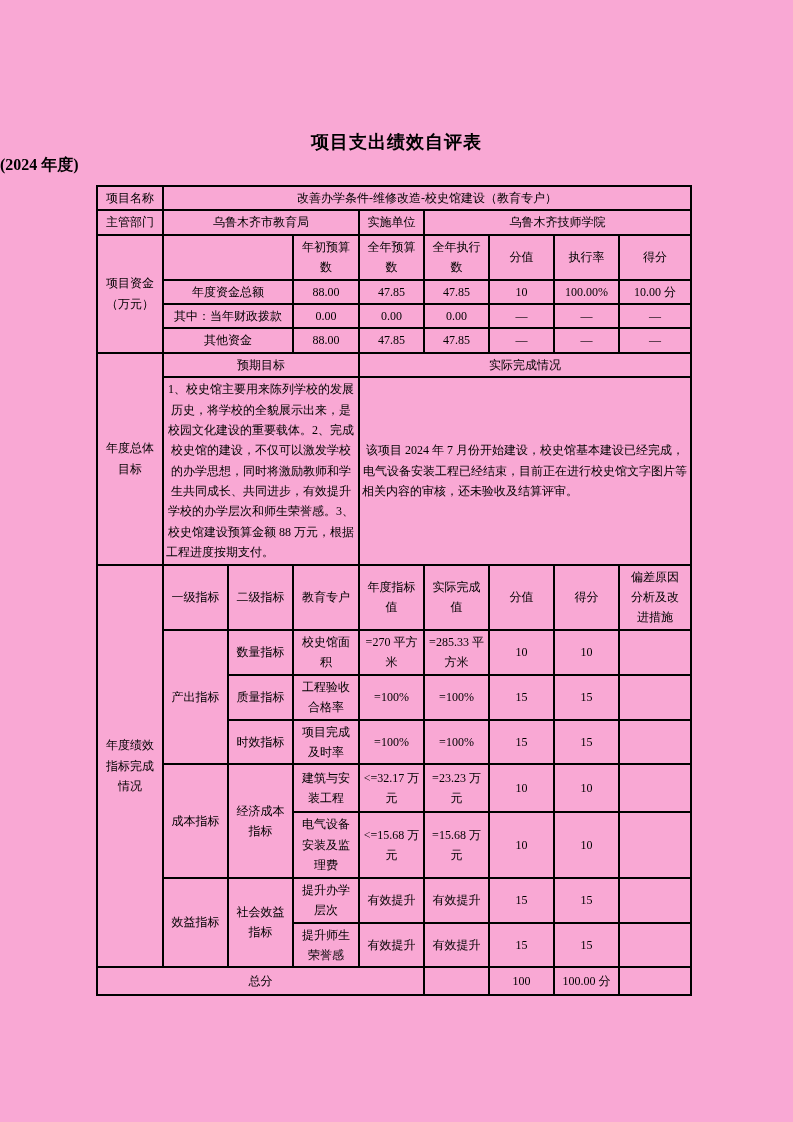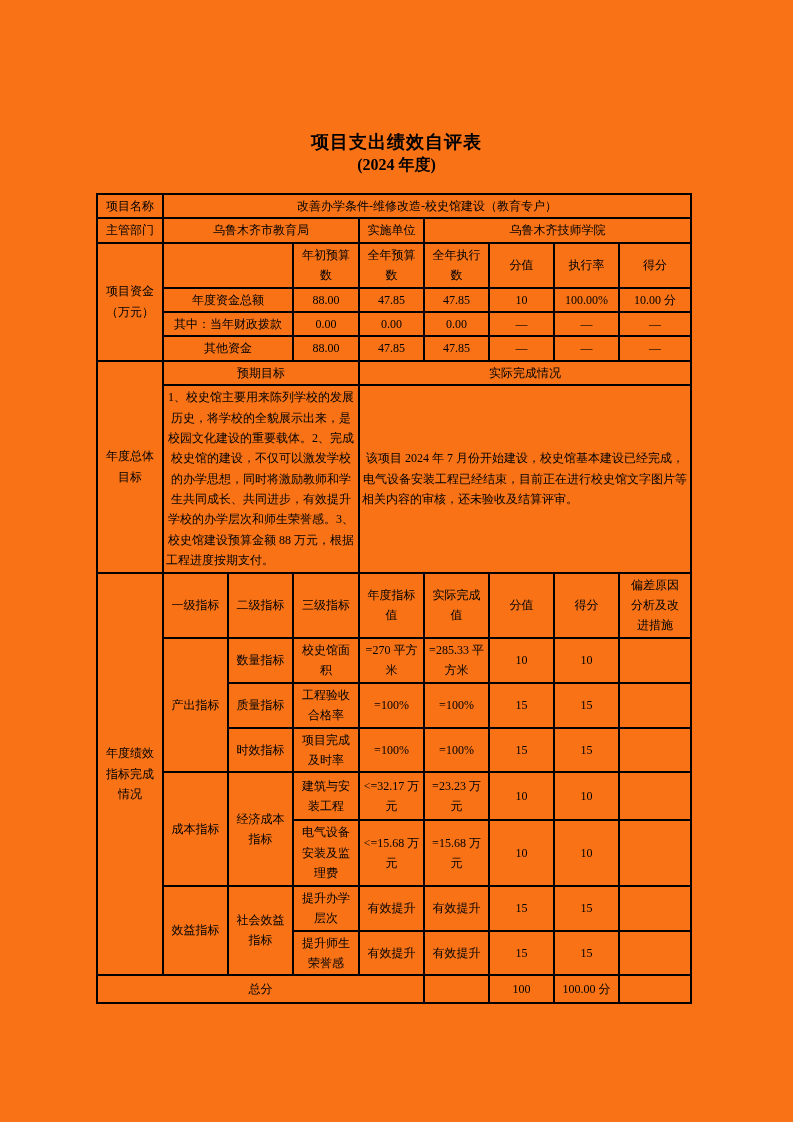--- a/index.html
+++ b/index.html
@@ -5,42 +5,41 @@
   * { box-sizing: border-box; }
   html, body { margin: 0; padding: 0; background: #ffffff; }
   body {
     font-family: "Liberation Serif", "DejaVu Serif", serif;
     color: #000;
   }
   .page {
     position: relative;
     width: 793px;
     height: 1122px;
-    background: #f97316;
+    background: #f9a8d4;
     overflow: hidden;
   }
   .doc-title {
     padding-top: 130px;
     text-align: center;
     font-size: 18px;
     font-weight: bold;
     letter-spacing: 1px;
     line-height: 24px;
   }
   .doc-subtitle {
-    text-align: center;
     font-size: 16px;
     font-weight: bold;
     line-height: 22px;
   }
   table.main {
     border-collapse: collapse;
     table-layout: fixed;
     width: 594px;
-    margin: 17px 0 0 96px;
+    margin: 9px 0 0 96px;
     border: 2px solid #000;
   }
   table.main td {
     border: 2px solid #000;
     font-size: 12px;
     text-align: center;
     vertical-align: middle;
     white-space: pre-line;
     line-height: 1.7;
     padding: 1px 2px;
@@ -169,21 +168,21 @@
       <td colspan="3" class="goal-text">1、校史馆主要用来陈列学校的发展历史，将学校的全貌展示出来，是校园文化建设的重要载体。2、完成校史馆的建设，不仅可以激发学校的办学思想，同时将激励教师和学生共同成长、共同进步，有效提升学校的办学层次和师生荣誉感。3、校史馆建设预算金额 88 万元，根据工程进度按期支付。</td>
       <td colspan="5" class="goal-text">该项目 2024 年 7 月份开始建设，校史馆基本建设已经完成，电气设备安装工程已经结束，目前正在进行校史馆文字图片等相关内容的审核，还未验收及结算评审。</td>
     </tr>
 
     <tr class="r-ihdr">
       <td rowspan="8">年度绩效
 指标完成
 情况</td>
       <td>一级指标</td>
       <td>二级指标</td>
-      <td>三级指标</td>
+      <td>教育专户</td>
       <td>年度指标
 值</td>
       <td>实际完成
 值</td>
       <td>分值</td>
       <td>得分</td>
       <td>偏差原因
 分析及改
 进措施</td>
     </tr>

